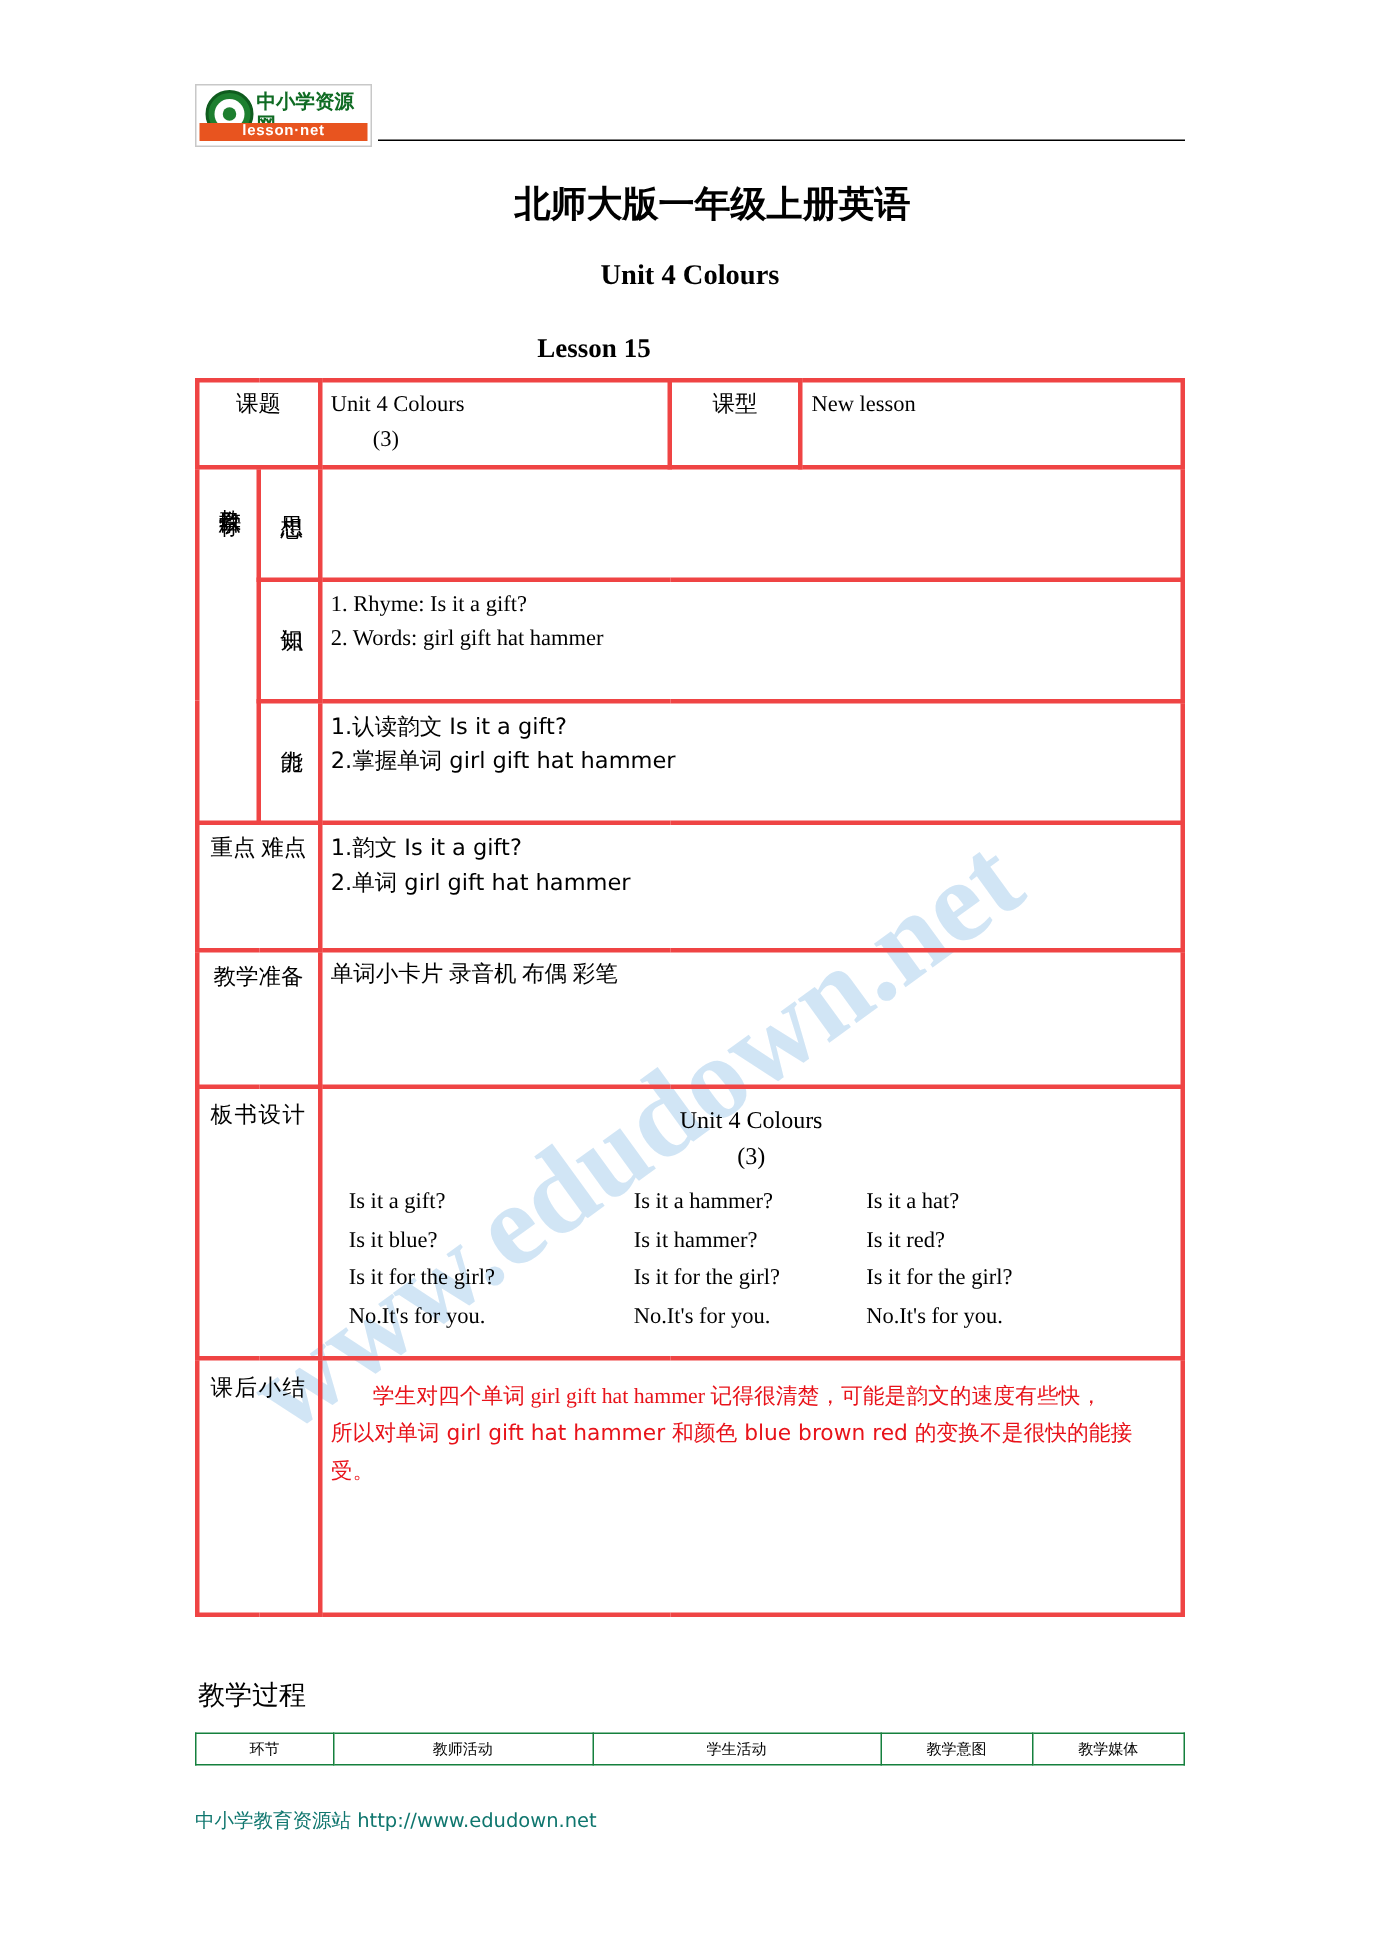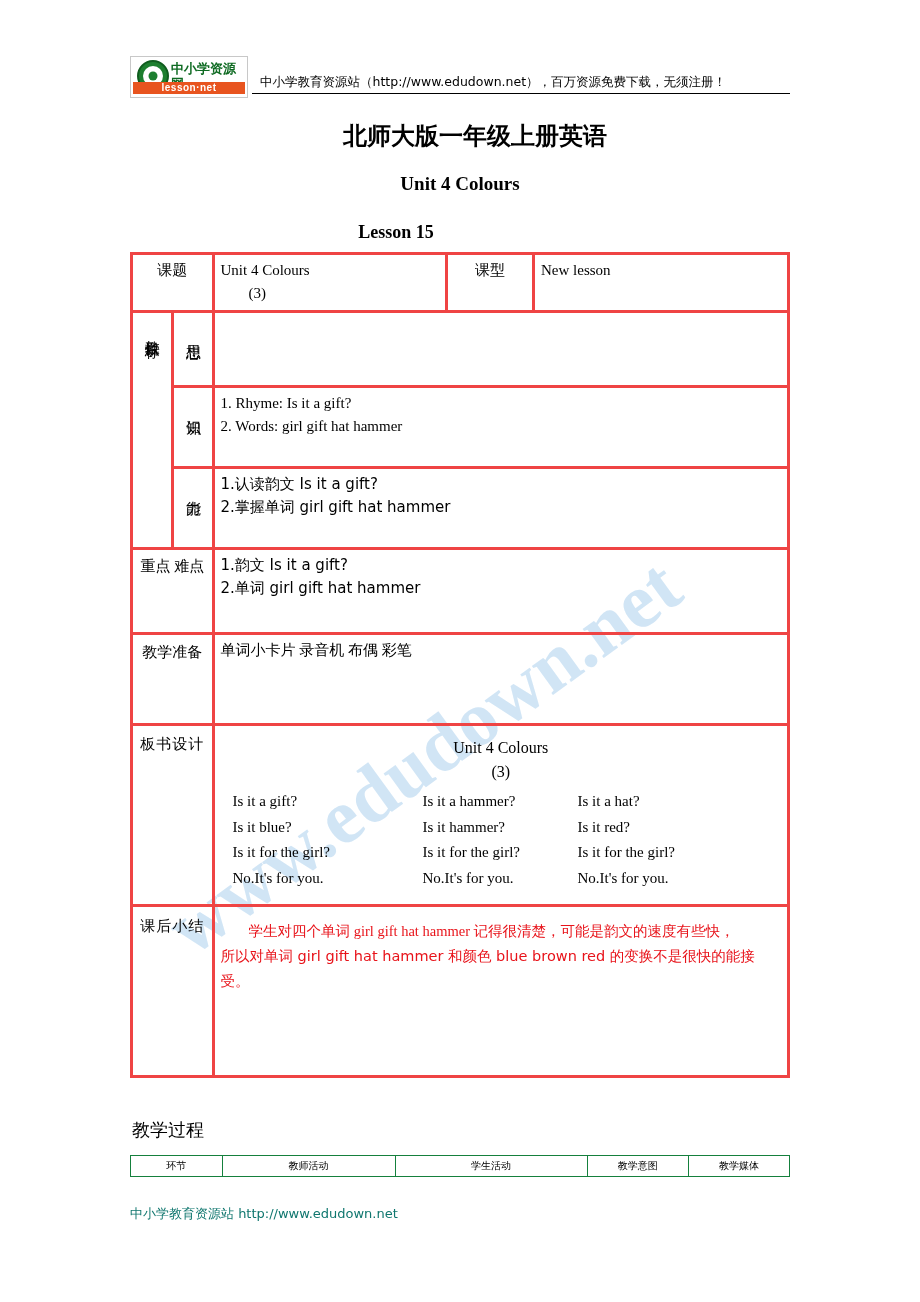--- a/index.html
+++ b/index.html
@@ -268,21 +268,20 @@
 <div class="header">
   <div class="logo">
     <div class="logo-circle">
       <div class="logo-circle-inner">
         <div class="logo-circle-dot"></div>
       </div>
     </div>
     <div class="logo-text-cn">中小学资源网</div>
     <div class="logo-bar">lesson·net</div>
   </div>
-  <div class="header-text">中小学教育资源站（http://www.edudown.net），百万资源免费下载，无须注册！</div>
   <div class="header-line"></div>
 </div>
 
 <div class="doc-title">北师大版一年级上册英语</div>
 <div class="sub-title">Unit 4 Colours</div>
 <div class="lesson-title">Lesson 15</div>
 
 <div class="watermark">
   <span style="left:0px; top:520px;">www.edudown.net</span>
 </div>

